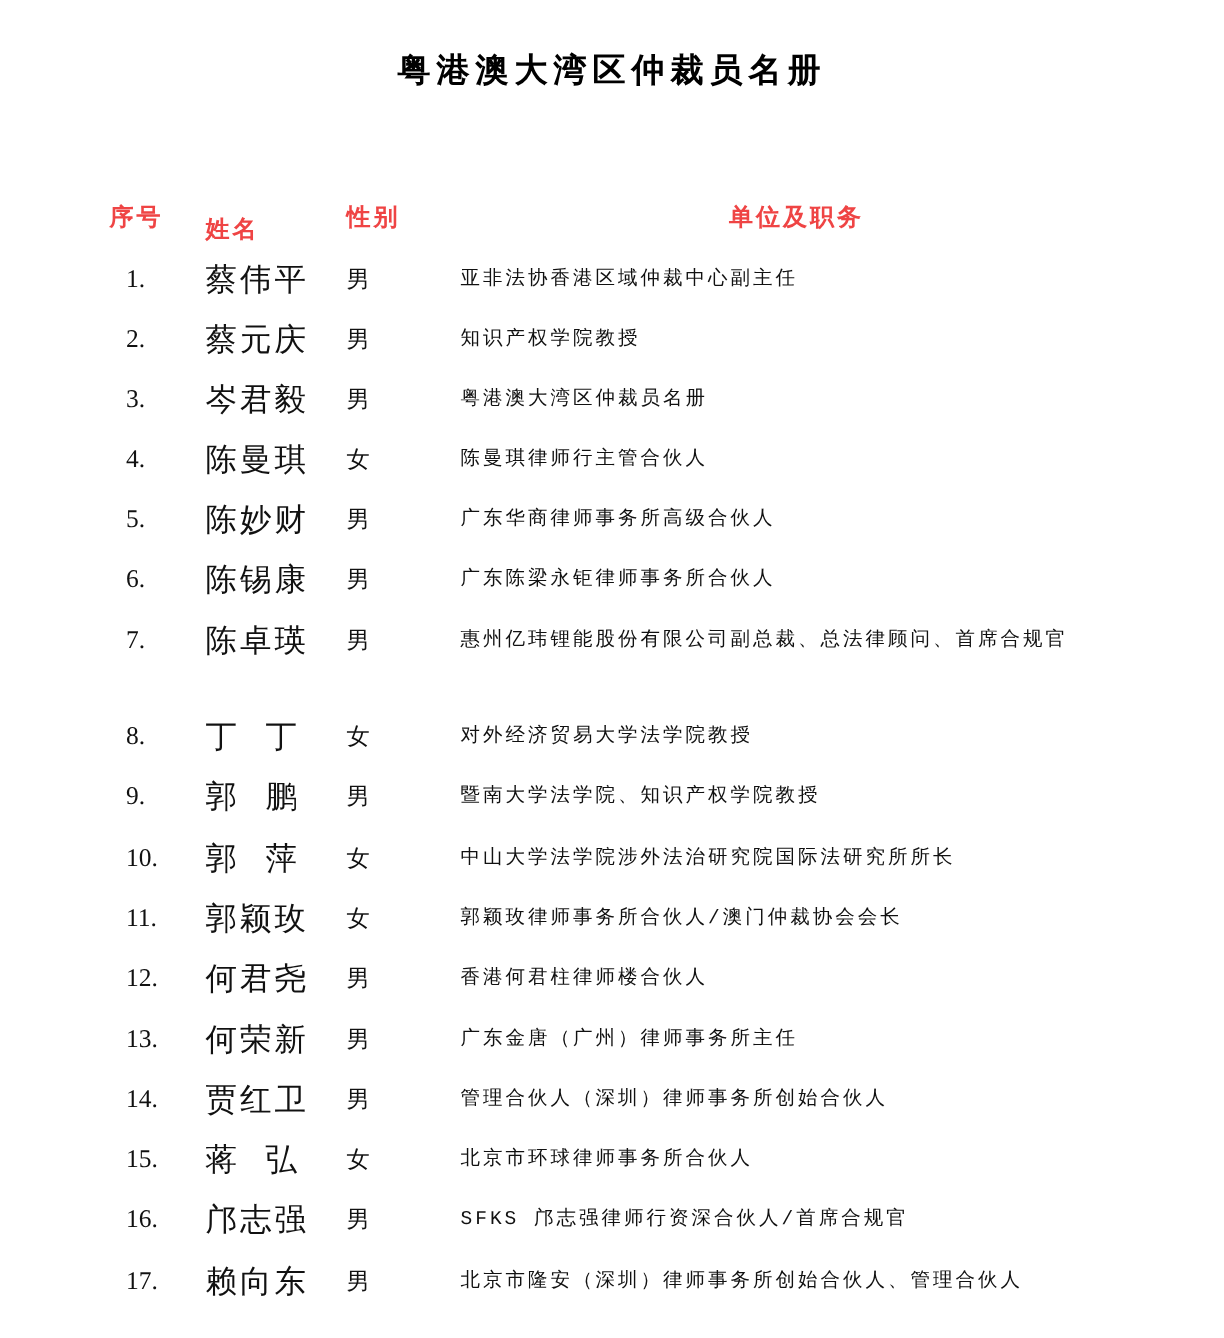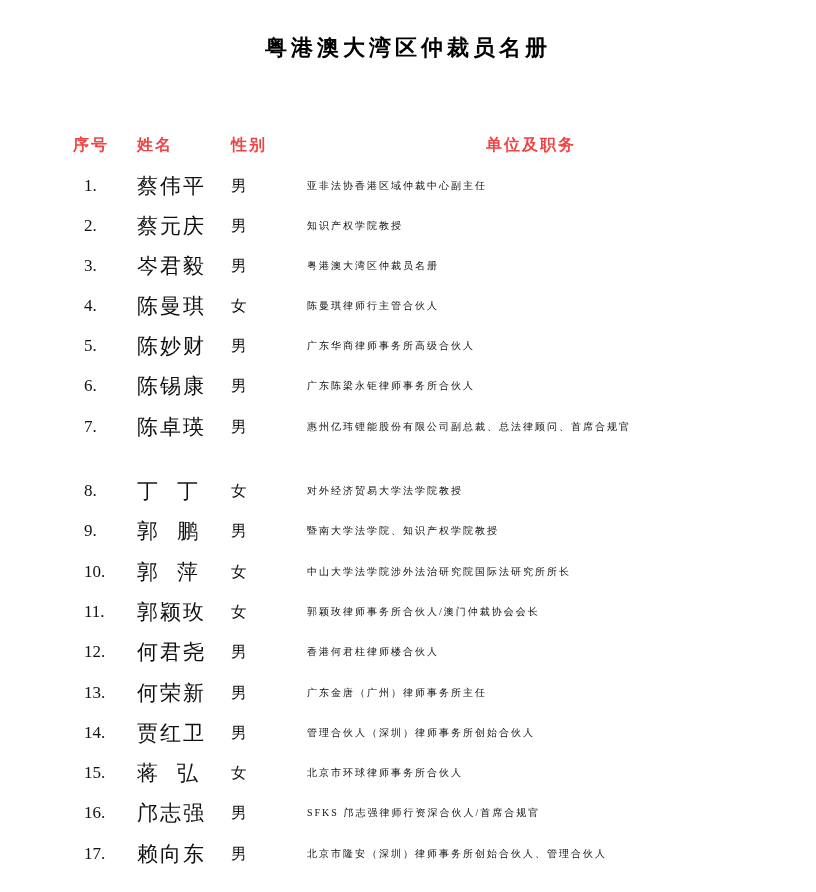--- a/index.html
+++ b/index.html
@@ -35,21 +35,21 @@
       width: 816px;
       height: 24px;
       font-family: "DejaVu Sans", sans-serif;
       font-weight: bold;
       font-size: 16px;
       color: #ef4444;
       letter-spacing: 2px;
     }
     .header-row span { position: absolute; top: 0; line-height: 22px; }
     .h-seq { left: 73px; }
-    .h-name { left: 137px; }
+    .h-name { left: 137px; margin-top: 8px; }
     .h-gender { left: 231px; }
     .h-org { left: 486px; }
 
     .row {
       position: absolute;
       left: 0;
       width: 816px;
       font-size: 16px;
       line-height: 26px;
     }
@@ -74,22 +74,22 @@
       left: 231px;
       top: 0;
       font-family: "DejaVu Sans", sans-serif;
       font-size: 15.5px;
     }
     .row .org {
       position: absolute;
       left: 307px;
       top: 0;
       width: 455px;
-      font-family: Liberation Serif, serif;
-      font-size: 10px;
+      font-family: Liberation Mono, monospace;
+      font-size: 13px;
       letter-spacing: 2px;
       line-height: 26px;
       word-break: break-all;
     }
   </style>
 </head>
 <body>
 
 <div class="page-title">粤港澳大湾区仲裁员名册</div>
 

